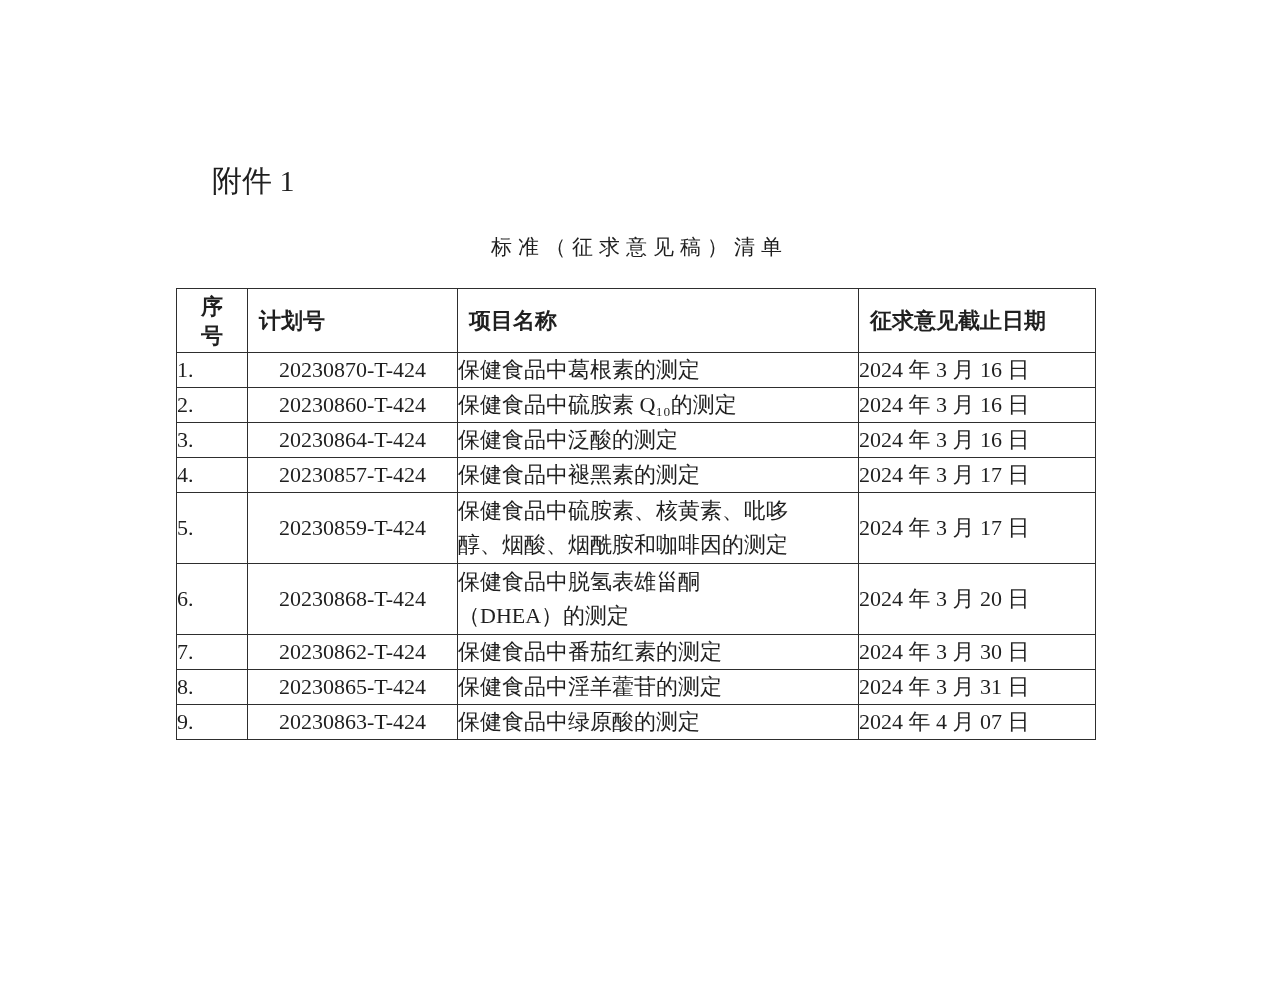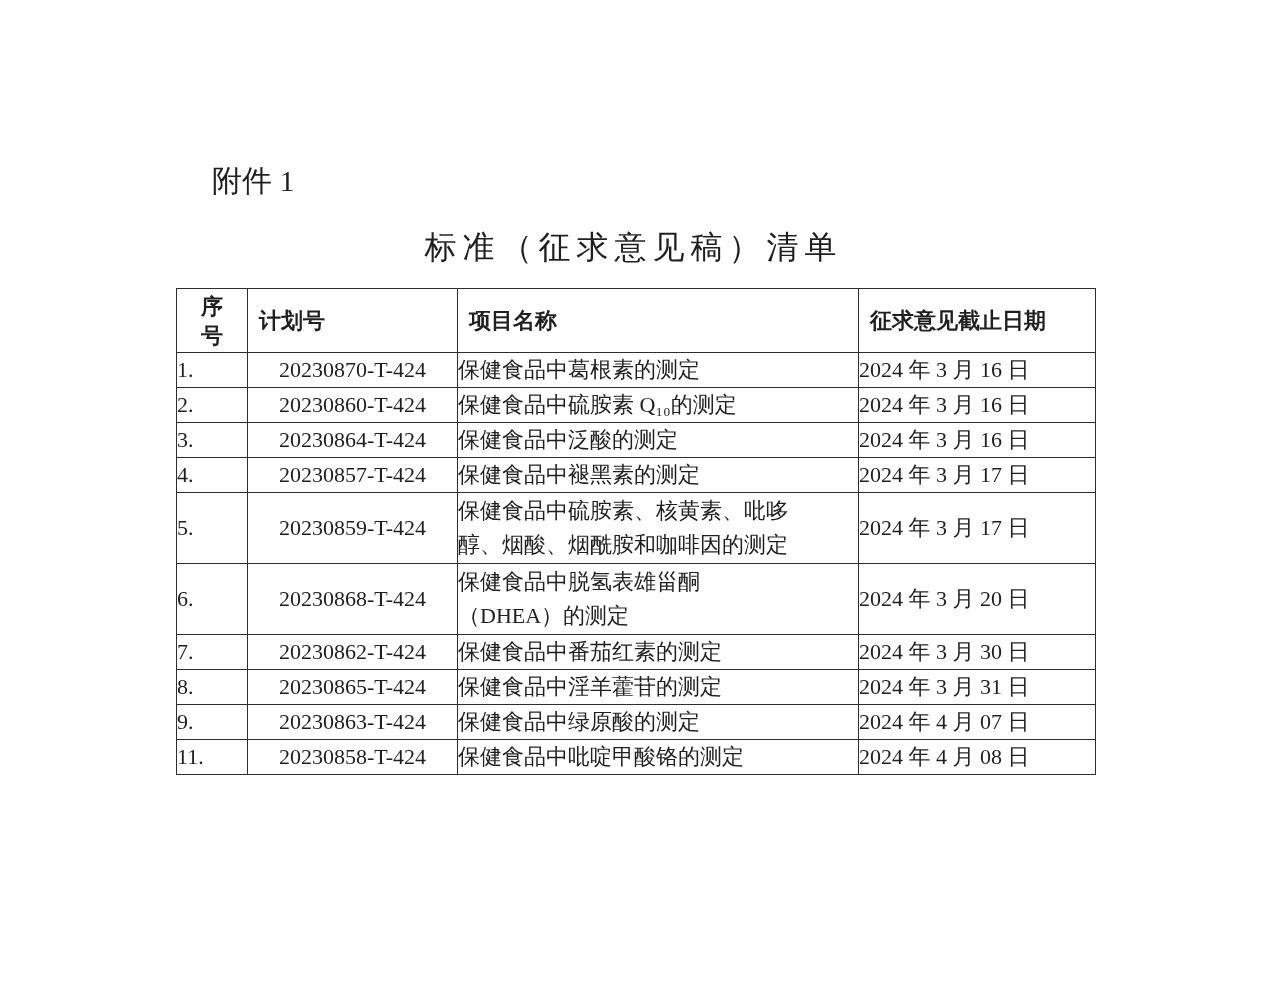--- a/index.html
+++ b/index.html
@@ -19,25 +19,25 @@
     position: absolute;
     left: 191px;
     top: 162px;
     font-size: 30px;
     line-height: 38px;
     white-space: nowrap;
     margin-left: 21px;
   }
   .doc-title {
     position: absolute;
-    left: 174px;
+    left: 180px;
     top: 228px;
     width: 919px;
     text-align: center;
-    font-size: 32px;
+    font-size: 21px;
     letter-spacing: 6px;
     line-height: 38px;
     white-space: nowrap;
   }
   table.standards {
     position: absolute;
     left: 176px;
     top: 288px;
     width: 919px;
     border-collapse: collapse;
@@ -165,20 +165,14 @@
       <td class="cell-plan">20230865-T-424</td>
       <td class="cell-name">保健食品中淫羊藿苷的测定</td>
       <td class="cell-deadline">2024 年 3 月 31 日</td>
     </tr>
     <tr>
       <td class="cell-index">9.</td>
       <td class="cell-plan">20230863-T-424</td>
       <td class="cell-name">保健食品中绿原酸的测定</td>
       <td class="cell-deadline">2024 年 4 月 07 日</td>
     </tr>
-    <tr>
-      <td class="cell-index">11.</td>
-      <td class="cell-plan">20230858-T-424</td>
-      <td class="cell-name">保健食品中吡啶甲酸铬的测定</td>
-      <td class="cell-deadline">2024 年 4 月 08 日</td>
-    </tr>
   </tbody>
 </table>
 
 </body></html>

